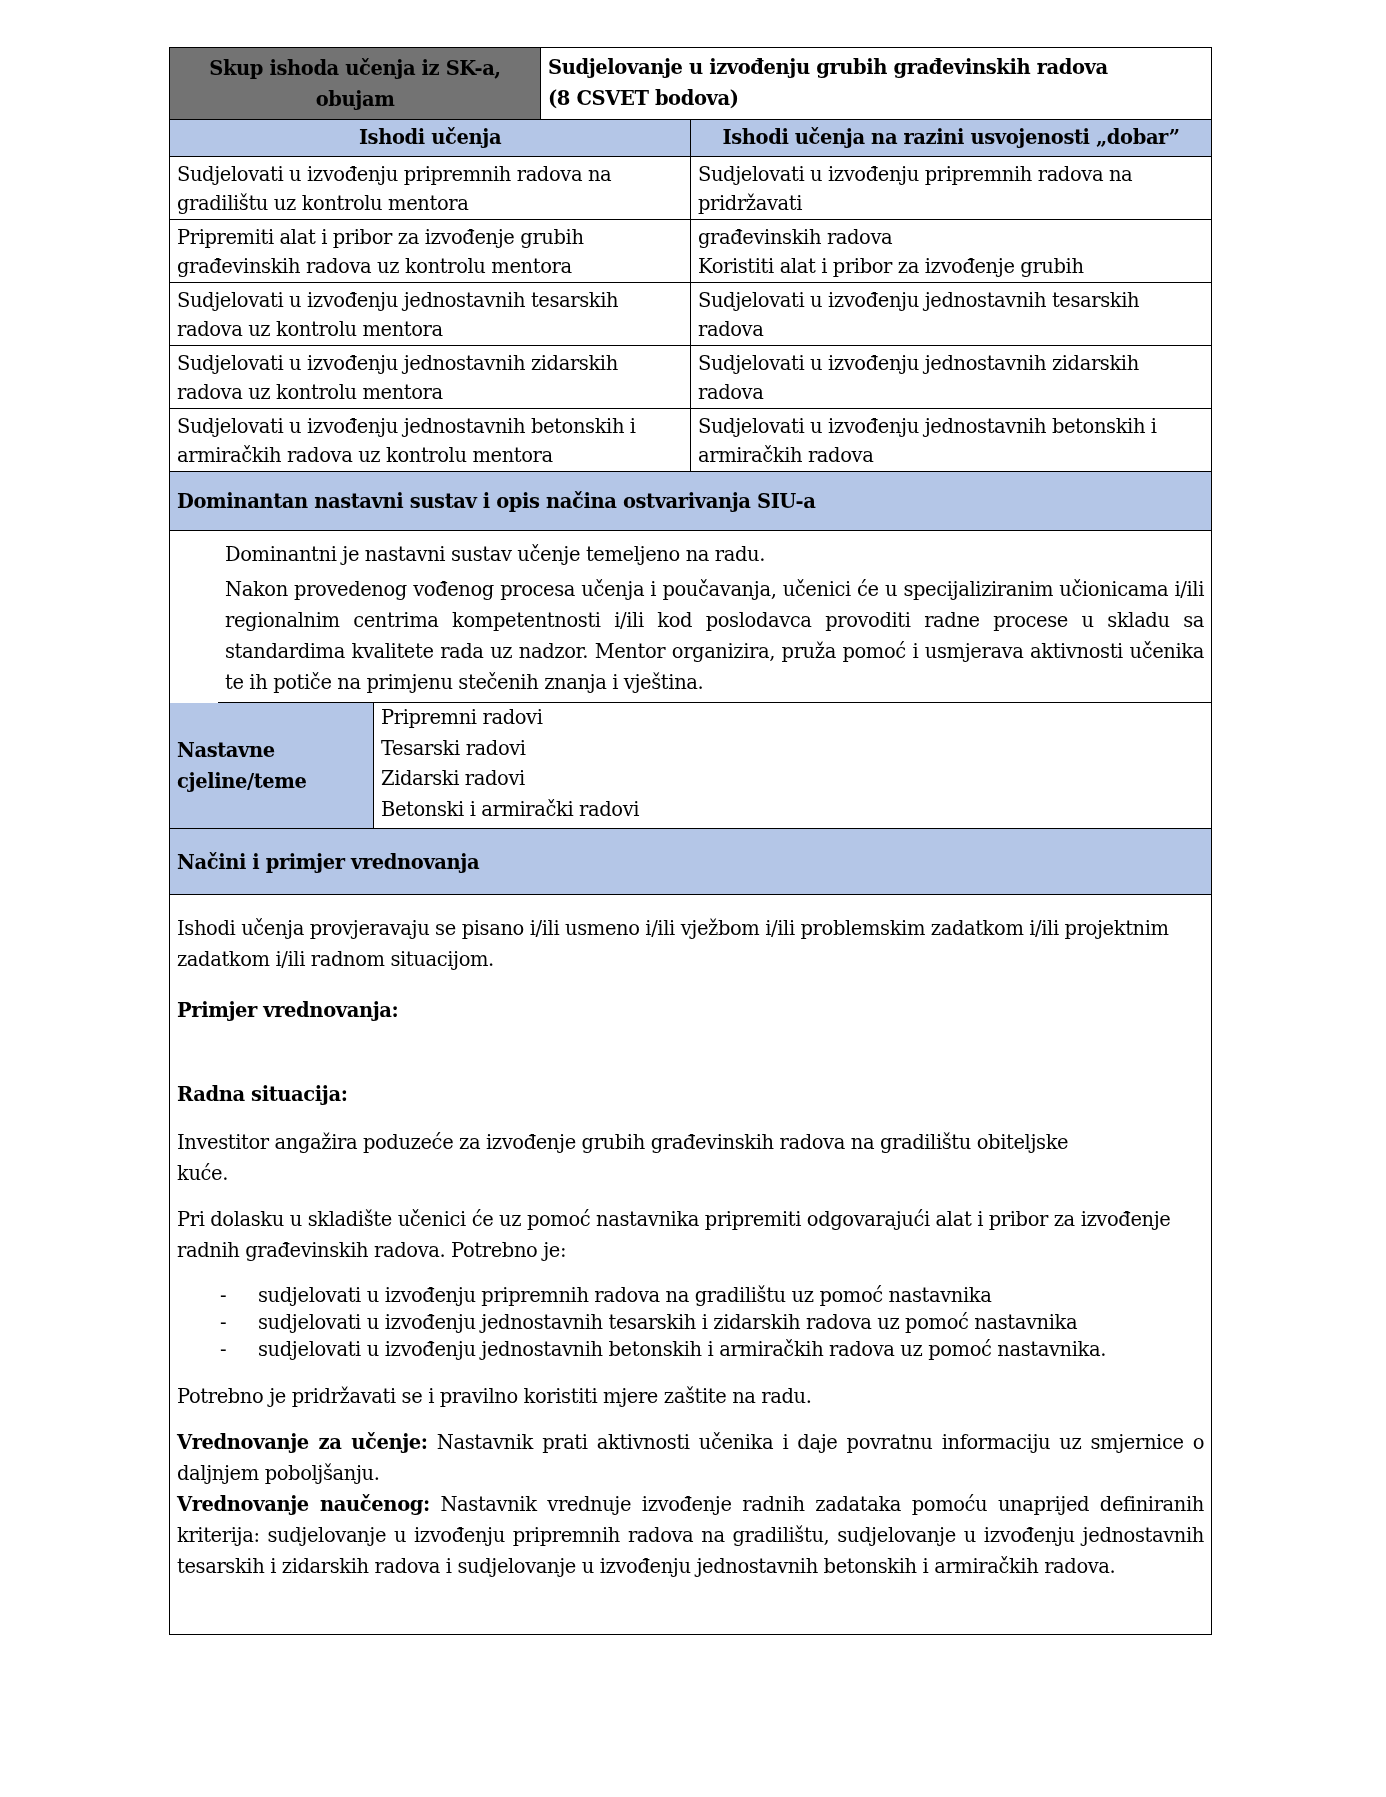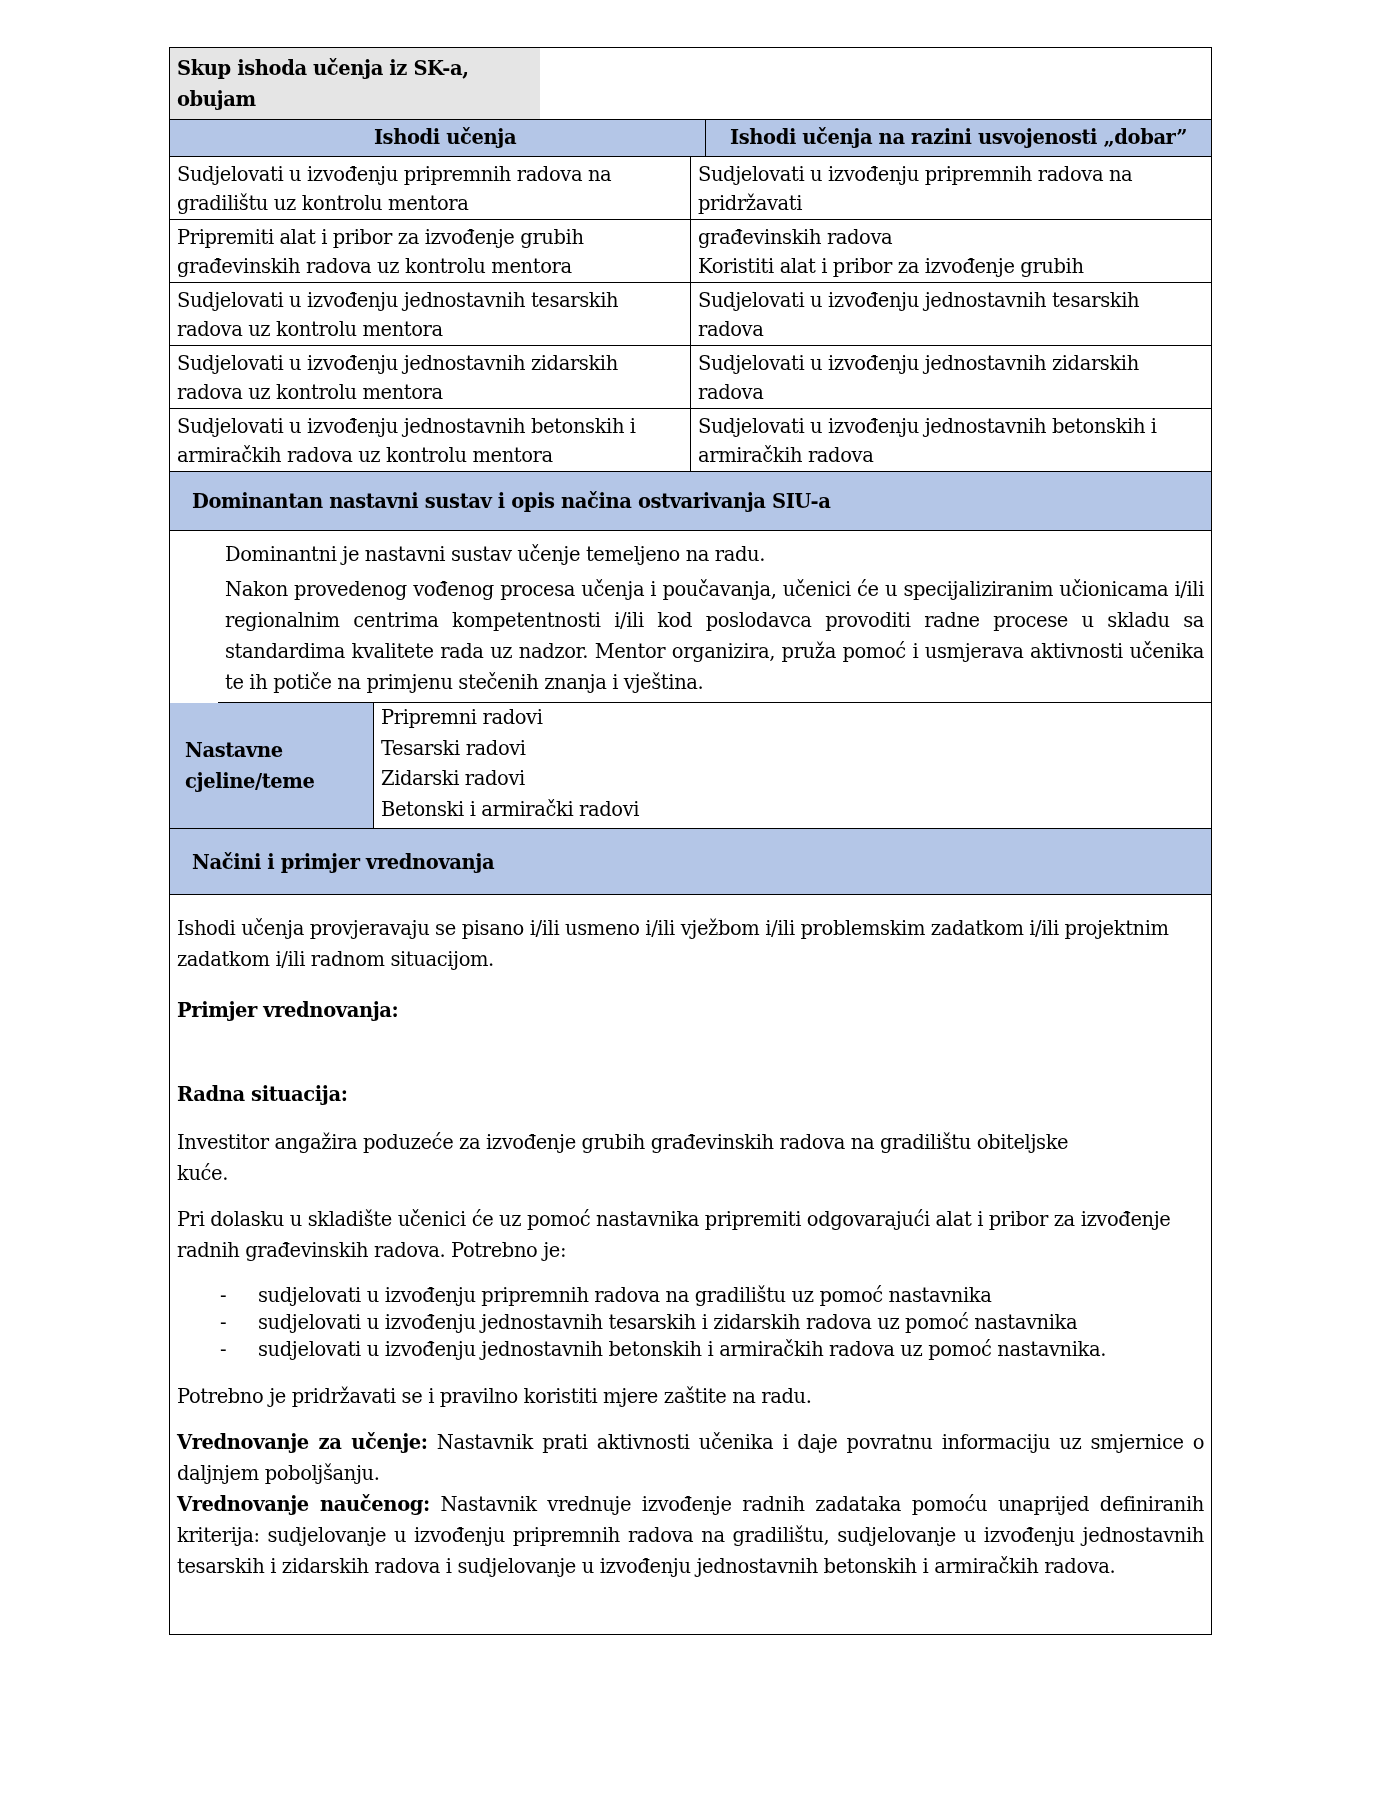--- a/index.html
+++ b/index.html
@@ -2,22 +2,22 @@
 <html><head>
 <meta charset="utf-8">
 <style>
   html, body { margin:0; padding:0; background:#ffffff; }
   body { width:1386px; height:1797px; position:relative; font-family:"DejaVu Serif", serif; color:#000; }
   .tbl { position:absolute; left:169px; top:47px; width:1043px; border:1.5px solid #000; box-sizing:border-box; }
   .row { display:flex; border-bottom:1.5px solid #000; box-sizing:border-box; }
   .row:last-child { border-bottom:none; }
   .cell { box-sizing:border-box; padding:2px 7px; font-size:19.5px; line-height:31px; letter-spacing:-0.4px; }
   .cell + .cell { border-left:1.5px solid #000; }
-  .dark { background:#e5e5e5; }
-  .light { background:#b4c6e7;padding-left:15px; }
+  .dark { background:#737373;text-align:center; }
+  .light { background:#b4c6e7; }
   .bold { font-weight:bold; }
   .center { text-align:center; }
   .vcenter { display:flex; align-items:center; }
   .c2 { flex:1; }
   .half1 { width:520px; }
   .half2 { flex:1; }
   .outcome-row { height:63px; }
   .outcome-row .cell { line-height:29px; padding-top:3px; }
   .sec-head { height:58px; display:flex; align-items:center; padding-left:7px; }
   .desc p { margin:0; text-align:justify; line-height:31px; }
@@ -32,20 +32,24 @@
   .bullets li .dash { position:absolute; left:43px; }
 </style>
 </head>
 <body>
 
 <div class="tbl">
 
   <div class="row" style="height:72px;">
     <div class="cell dark bold vcenter" style="width:370px;">
       <span>Skup ishoda učenja iz SK-a, obujam</span>
+    </div>
+    <div class="cell bold c2" style="line-height:31px; padding-top:4px;">
+      <div>Sudjelovanje u izvođenju grubih građevinskih radova</div>
+      <div>(8 CSVET bodova)</div>
     </div>
   </div>
 
   <div class="row light" style="height:37px;">
     <div class="cell bold center half1" style="line-height:32px;">Ishodi učenja</div>
     <div class="cell bold center half2" style="line-height:32px;">Ishodi učenja na razini usvojenosti „dobar”</div>
   </div>
 
   <div class="row outcome-row">
     <div class="cell half1">

